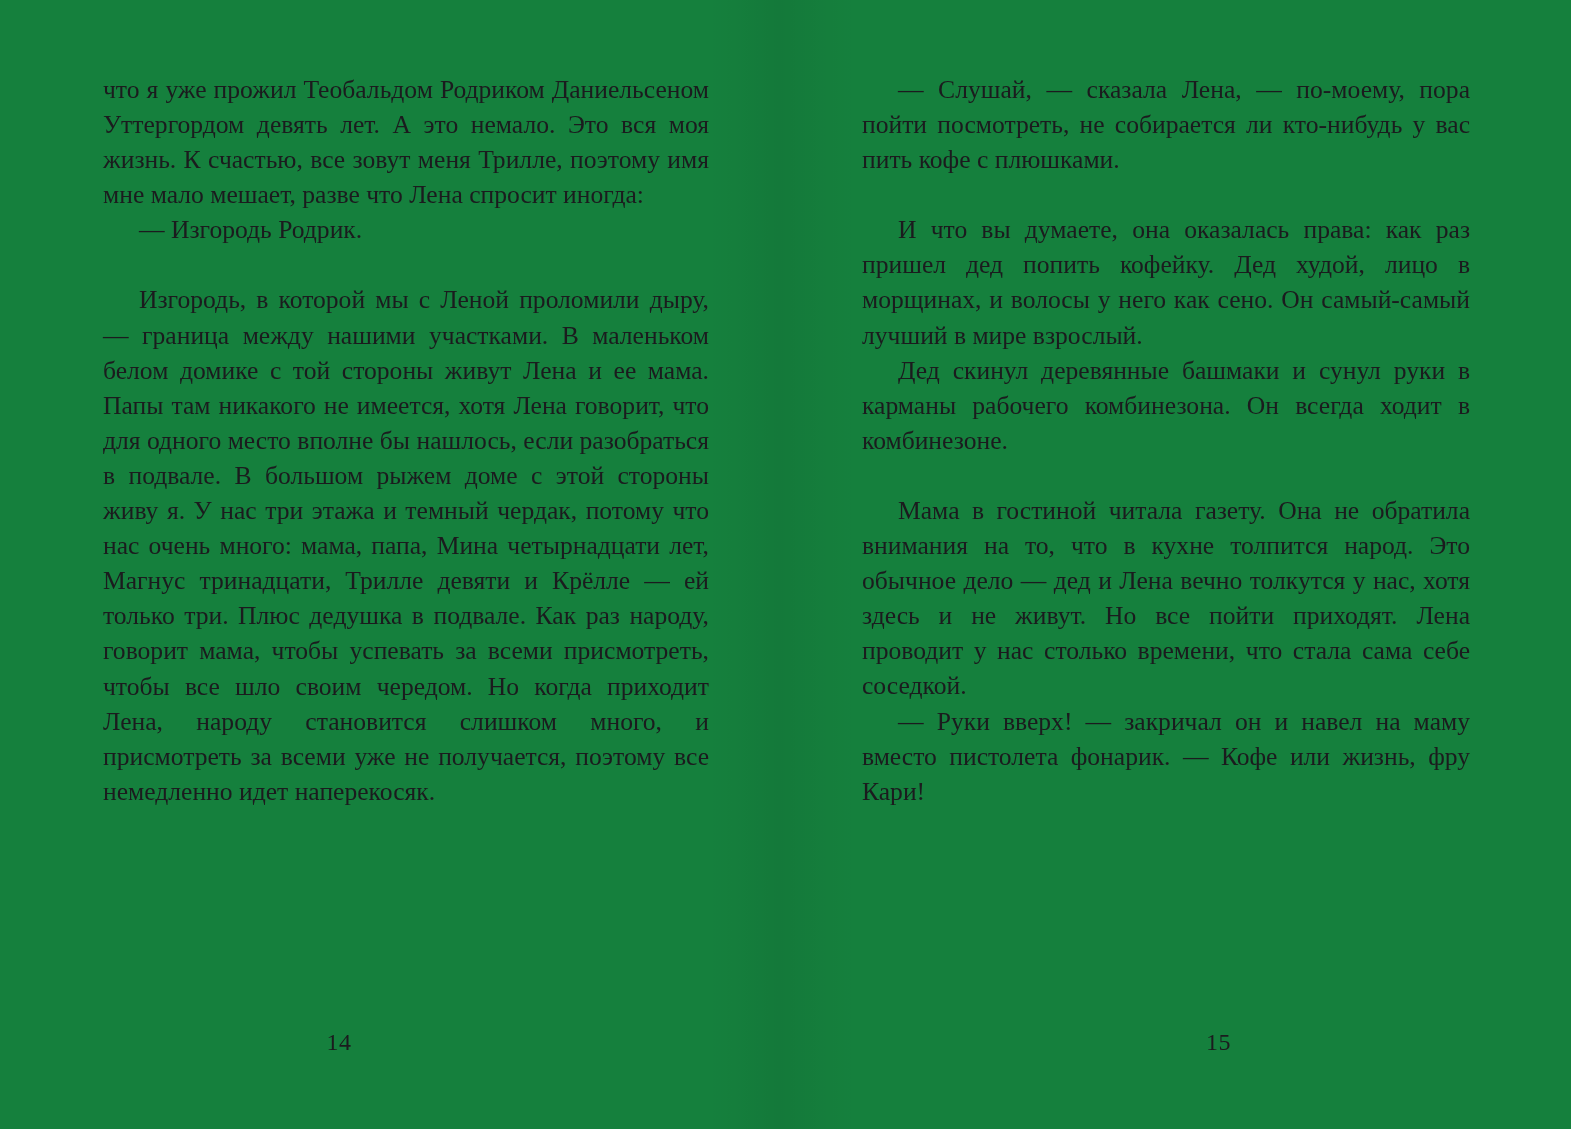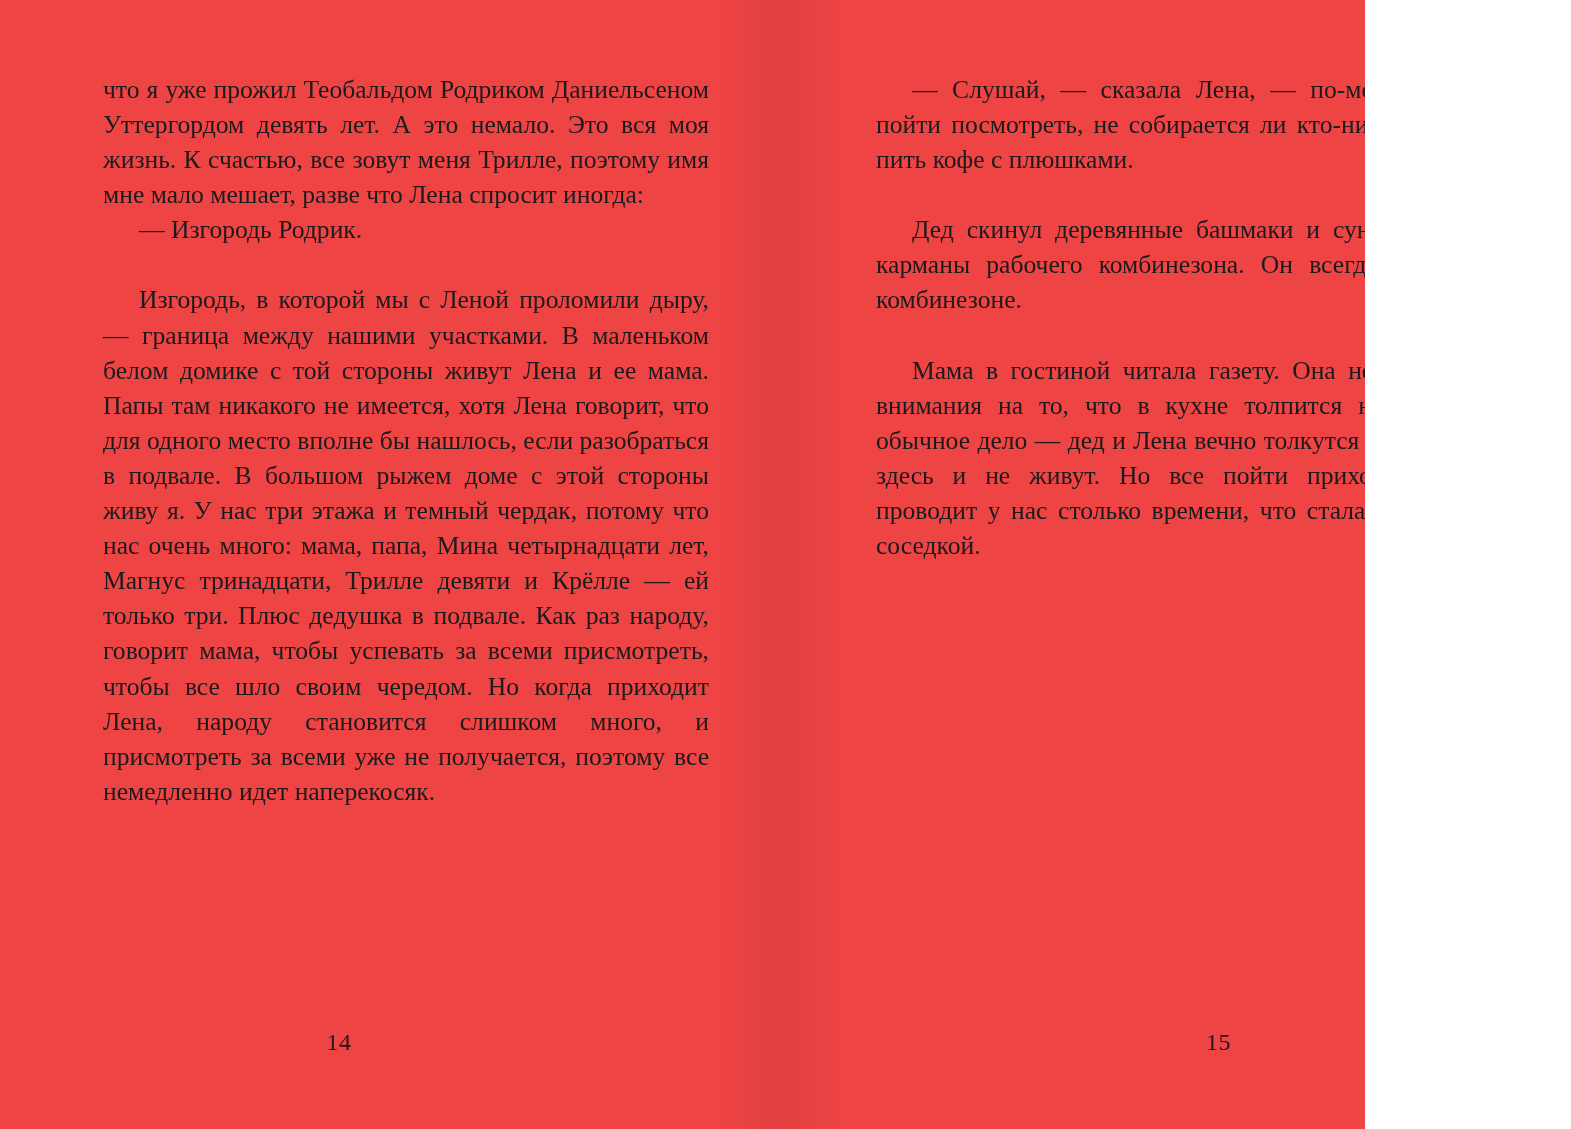--- a/index.html
+++ b/index.html
@@ -3,23 +3,23 @@
 <meta charset="utf-8">
 <style>
   html, body {
     margin: 0;
     padding: 0;
     background: #ffffff;
   }
 
   .book-spread {
     position: relative;
-    width: 1365px;
+    width: 1571px;
     height: 1129px;
-    background: #ef4444;
+    background: #15803d;
     overflow: hidden;
     font-family: "Liberation Serif", "DejaVu Serif", serif;
   }
 
   
   .spine-shadow {
     position: absolute;
     top: 0;
     left: 706px;
     width: 152px;
@@ -50,21 +50,21 @@
     top: 72px;
     font-size: 25.6px;
     line-height: 35.1px;
     color: #1b1b1e;
     text-align: justify;
     text-justify: inter-word;
     -webkit-hyphens: none;
     hyphens: none;
   }
   .page-left .text-column  { left: 103px; width: 606px; }
-  .page-right .text-column { left: 18px;   width: 608px; font-family: Liberation Serif, serif; }
+  .page-right .text-column { left: 4px;   width: 608px; font-family: Liberation Serif, serif; }
 
   .para {
     margin: 0;
     text-indent: 36px;
   }
   .para.no-indent { text-indent: 0; }
 
   
   .block-gap { height: 35px; }
 
@@ -109,26 +109,28 @@
   <div class="page page-right">
     <div class="text-column">
 
       <div>
         <p class="para">— Слушай, — сказала Лена, — по-моему, пора пойти посмотреть, не собирается ли кто-нибудь у вас пить кофе с плюшками.</p>
       </div>
 
       <div class="block-gap"></div>
 
       <div>
+        <p class="para">И что вы думаете, она оказалась права: как раз пришел дед попить кофейку. Дед худой, лицо в морщинах, и волосы у него как сено. Он самый-самый лучший в мире взрослый.</p>
         <p class="para">Дед скинул деревянные башмаки и сунул руки в карманы рабочего комбинезона. Он всегда ходит в комбинезоне.</p>
       </div>
 
       <div class="block-gap"></div>
 
       <div>
         <p class="para">Мама в гостиной читала газету. Она не обратила внимания на то, что в кухне толпится народ. Это обычное дело — дед и Лена вечно толкутся у нас, хотя здесь и не живут. Но все пойти приходят. Лена проводит у нас столько времени, что стала сама себе соседкой.</p>
+        <p class="para">— Руки вверх! — закричал он и навел на маму вместо пистолета фонарик. — Кофе или жизнь, фру Кари!</p>
       </div>
 
     </div>
     <div class="folio">15</div>
   </div>
 
 </div>
 
 </body></html>

